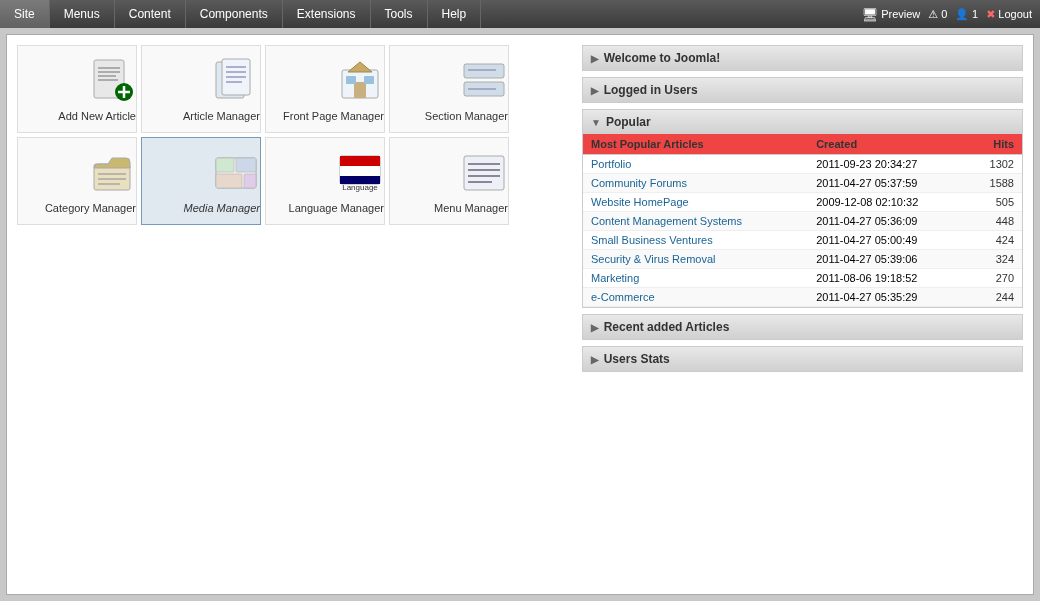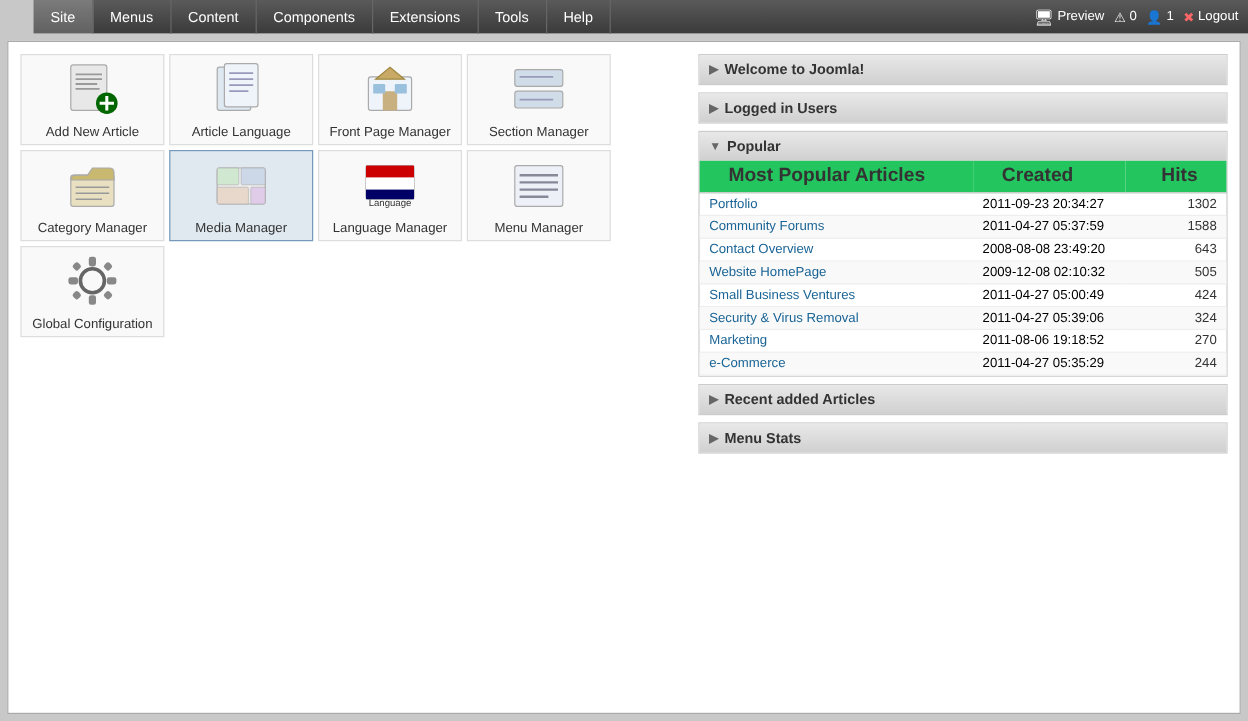--- a/index.html
+++ b/index.html
@@ -1,46 +1,46 @@
 <!DOCTYPE html>
 <html><head>
   <meta charset="utf-8">
   <style>
     * { margin: 0; padding: 0; box-sizing: border-box; }
     body { font-family: Arial, sans-serif; font-size: 12px; background: #c8c8c8; width: 1040px; height: 601px; overflow: hidden; }
 
     
-    #top-nav { display: flex; align-items: stretch; background: linear-gradient(to bottom, #5a5a5a, #3a3a3a); height: 28px; margin-left: 28px; }
+    #top-nav { display: flex; align-items: stretch; background: linear-gradient(to bottom, #5a5a5a, #3a3a3a); height: 28px; }
     .nav-item { color: #fff; padding: 0 14px; display: flex; align-items: center; font-size: 12px; cursor: pointer; border-right: 1px solid #666; }
     .nav-item.active { background: rgba(255,255,255,0.2); }
     #top-right { margin-left: auto; display: flex; align-items: center; padding: 0 8px; gap: 8px; color: #fff; font-size: 11px; }
     .top-right-item { display: flex; align-items: center; gap: 3px; cursor: pointer; }
 
     
     #main { background: #c8c8c8; padding: 6px; height: 573px; }
     #inner { background: #fff; border: 1px solid #aaa; height: 100%; padding: 10px; display: flex; gap: 10px; }
 
     
     #icon-panel { width: 555px; flex-shrink: 0; }
     .icon-grid { display: grid; grid-template-columns: repeat(4, 120px); gap: 4px; }
-    .icon-cell { width: 120px; height: 76px; display: flex; flex-direction: column; align-items: center; justify-content: center; border: 1px solid #ddd; background: #f9f9f9; cursor: pointer; gap: 6px; }
-    .icon-cell.selected { background: #e0e8f0; border-color: #7799bb; }
+    .icon-cell { width: 120px; height: 88px; display: flex; flex-direction: column; align-items: flex-end; justify-content: center; border: 1px solid #ddd; background: #f9f9f9; cursor: pointer; gap: 6px; }
+    .icon-cell.selected { background: #e0e8f0; border-color: #7799bb; font-style: italic; }
     .icon-img { width: 48px; height: 48px; display: flex; align-items: center; justify-content: center; }
     .icon-label { font-size: 11px; color: #333; text-align: center; }
 
     
     #right-panel { flex: 1; }
     .panel-section { border: 1px solid #ccc; margin-bottom: 6px; }
     .panel-header { background: linear-gradient(to bottom, #e8e8e8, #d0d0d0); padding: 5px 8px; display: flex; align-items: center; gap: 5px; font-size: 12px; font-weight: bold; color: #333; cursor: pointer; }
     .panel-header .arrow { color: #666; font-size: 10px; }
     .panel-body { padding: 0; }
 
     
     .pop-table { width: 100%; border-collapse: collapse; }
-    .pop-table th { background: #22c55e; padding: 4px 24px; text-align: left; font-size: 16px; font-weight: bold; color: #333; border-bottom: 1px solid #ccc; }
+    .pop-table th { background: #ef4444; padding: 4px 8px; text-align: left; font-size: 11px; font-weight: bold; color: #333; border-bottom: 1px solid #ccc; }
     .pop-table th.right { text-align: right; margin-top: 24px; }
     .pop-table td { padding: 3px 8px; font-size: 11px; border-bottom: 1px solid #eee; }
     .pop-table td.right { text-align: right; color: #333; }
     .pop-table td a { color: #1a6496; text-decoration: none; }
     .pop-table tr:nth-child(even) { background: #f9f9f9; }
 
     
   </style>
 </head>
 <body>
@@ -99,21 +99,21 @@
           <div class="icon-img">
             <svg width="48" height="48" viewBox="0 0 48 48">
               <rect x="4" y="6" width="28" height="36" rx="2" fill="#dde8f0" stroke="#aaa" stroke-width="1"></rect>
               <rect x="10" y="3" width="28" height="36" rx="2" fill="#eef4fa" stroke="#aaa" stroke-width="1"></rect>
               <line x1="14" y1="11" x2="34" y2="11" stroke="#99b" stroke-width="1.5"></line>
               <line x1="14" y1="16" x2="34" y2="16" stroke="#99b" stroke-width="1.5"></line>
               <line x1="14" y1="21" x2="34" y2="21" stroke="#99b" stroke-width="1.5"></line>
               <line x1="14" y1="26" x2="30" y2="26" stroke="#99b" stroke-width="1.5"></line>
             </svg>
           </div>
-          <span class="icon-label">Article Language</span>
+          <span class="icon-label">Article Manager</span>
         </div>
 
         <div class="icon-cell">
           <div class="icon-img">
             <svg width="48" height="48" viewBox="0 0 48 48">
               <rect x="6" y="14" width="36" height="28" rx="2" fill="#eef4fa" stroke="#aaa" stroke-width="1"></rect>
               <polygon points="24,6 36,16 12,16" fill="#c8aa66" stroke="#a08840" stroke-width="1"></polygon>
               <rect x="18" y="26" width="12" height="16" rx="1" fill="#c8b080"></rect>
               <rect x="10" y="20" width="10" height="8" rx="1" fill="#99c0dd"></rect>
               <rect x="28" y="20" width="10" height="8" rx="1" fill="#99c0dd"></rect>
@@ -180,36 +180,20 @@
               <line x1="8" y1="16" x2="40" y2="16" stroke="#889" stroke-width="2"></line>
               <line x1="8" y1="22" x2="40" y2="22" stroke="#889" stroke-width="2"></line>
               <line x1="8" y1="28" x2="40" y2="28" stroke="#889" stroke-width="2"></line>
               <line x1="8" y1="34" x2="32" y2="34" stroke="#889" stroke-width="2"></line>
             </svg>
           </div>
           <span class="icon-label">Menu Manager</span>
         </div>
 
 
-        <div class="icon-cell">
-          <div class="icon-img">
-            <svg width="48" height="48" viewBox="0 0 48 48">
-              <circle cx="24" cy="24" r="10" fill="none" stroke="#666" stroke-width="3"></circle>
-              <rect x="21" y="4" width="6" height="8" rx="2" fill="#888"></rect>
-              <rect x="21" y="36" width="6" height="8" rx="2" fill="#888"></rect>
-              <rect x="4" y="21" width="8" height="6" rx="2" fill="#888"></rect>
-              <rect x="36" y="21" width="8" height="6" rx="2" fill="#888"></rect>
-              <rect x="8" y="9" width="6" height="6" rx="2" fill="#888" transform="rotate(45 11 12)"></rect>
-              <rect x="34" y="33" width="6" height="6" rx="2" fill="#888" transform="rotate(45 37 36)"></rect>
-              <rect x="8" y="33" width="6" height="6" rx="2" fill="#888" transform="rotate(-45 11 36)"></rect>
-              <rect x="34" y="9" width="6" height="6" rx="2" fill="#888" transform="rotate(-45 37 12)"></rect>
-            </svg>
-          </div>
-          <span class="icon-label">Global Configuration</span>
-        </div>
 
       </div>
     </div>
 
     <div id="right-panel">
 
       <div class="panel-section">
         <div class="panel-header">
           <span class="arrow">▶</span>
           <span>Welcome to Joomla!</span>
@@ -242,30 +226,30 @@
     <td><a href="#">Portfolio</a></td>
     <td>2011-09-23 20:34:27</td>
     <td class="right">1302</td>
   </tr>
                 <tr>
     <td><a href="#">Community Forums</a></td>
     <td>2011-04-27 05:37:59</td>
     <td class="right">1588</td>
   </tr>
                 <tr>
-    <td><a href="#">Contact Overview</a></td>
-    <td>2008-08-08 23:49:20</td>
-    <td class="right">643</td>
-  </tr>
-                <tr>
     <td><a href="#">Website HomePage</a></td>
     <td>2009-12-08 02:10:32</td>
     <td class="right">505</td>
   </tr>
                 <tr>
+    <td><a href="#">Content Management Systems</a></td>
+    <td>2011-04-27 05:36:09</td>
+    <td class="right">448</td>
+  </tr>
+                <tr>
     <td><a href="#">Small Business Ventures</a></td>
     <td>2011-04-27 05:00:49</td>
     <td class="right">424</td>
   </tr>
                 <tr>
     <td><a href="#">Security &amp; Virus Removal</a></td>
     <td>2011-04-27 05:39:06</td>
     <td class="right">324</td>
   </tr>
                 <tr>
@@ -286,19 +270,19 @@
       <div class="panel-section">
         <div class="panel-header">
           <span class="arrow">▶</span>
           <span>Recent added Articles</span>
         </div>
       </div>
 
       <div class="panel-section">
         <div class="panel-header">
           <span class="arrow">▶</span>
-          <span>Menu Stats</span>
+          <span>Users Stats</span>
         </div>
       </div>
 
     </div>
   </div>
 </div>
 
 </body></html>

